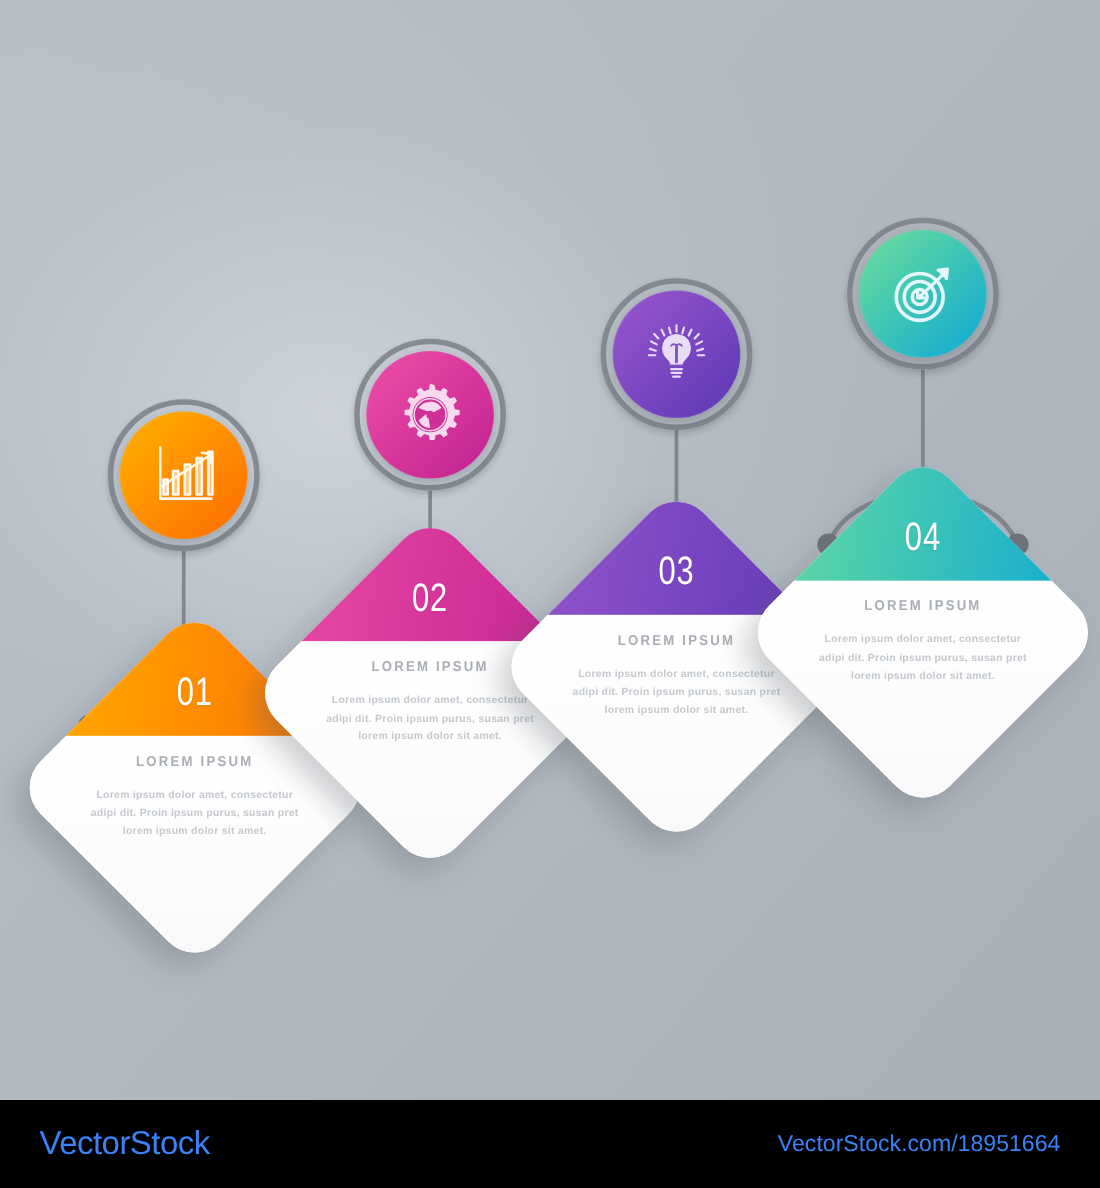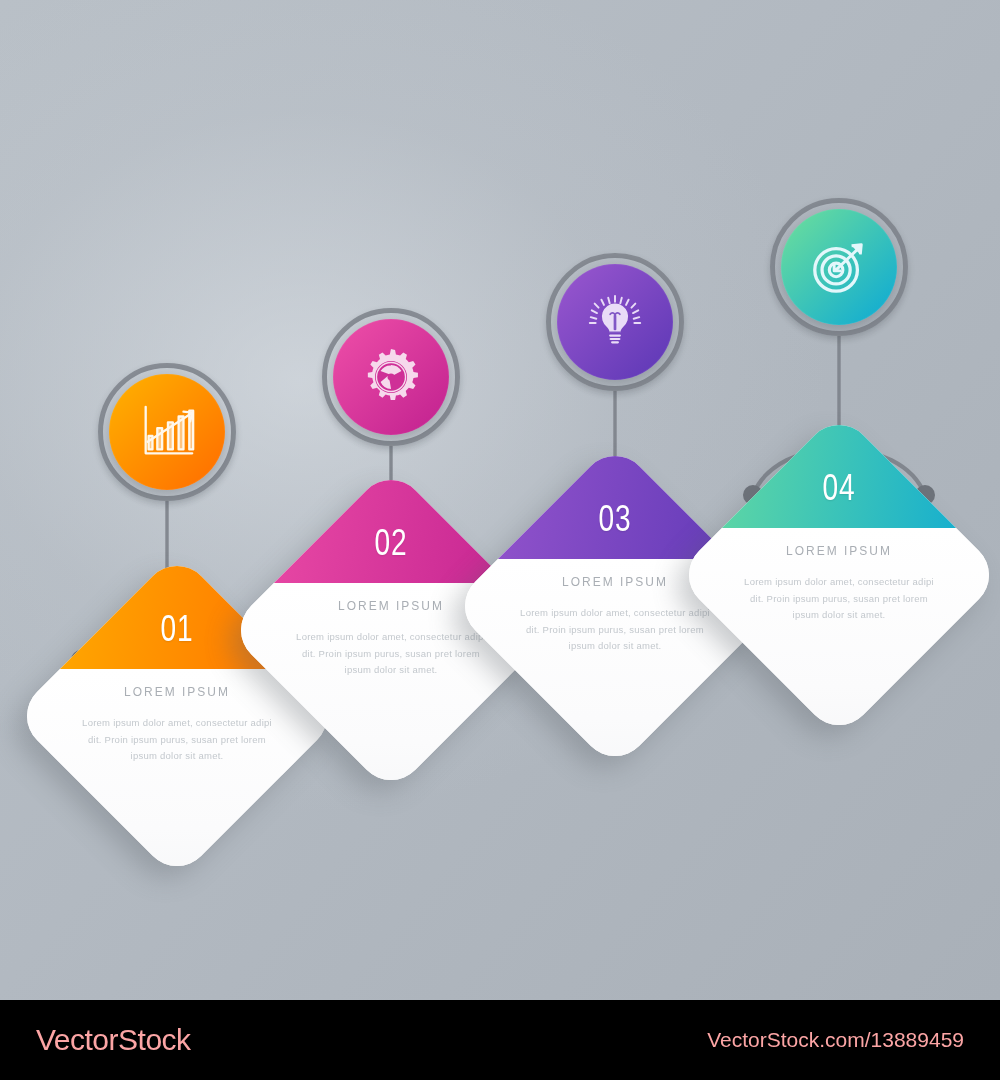--- a/index.html
+++ b/index.html
@@ -11,21 +11,21 @@
   }
   #stage{
     position:absolute; left:0; top:0; width:1000px; height:1000px;
     background:
       radial-gradient(ellipse 680px 560px at 30% 38%, rgba(226,231,236,0.55) 0%, rgba(200,206,213,0.18) 48%, rgba(170,177,186,0.0) 78%),
       linear-gradient(130deg,#b9c0c7 0%, #b2b9c1 45%, #a9b0b8 100%);
     overflow:hidden;
   }
   #footer{
     position:absolute; left:0; top:1000px; width:1000px; height:80px;
-    background:#000; color:#fca5a5;
+    background:#000; color:#3b82f6;
     display:flex; align-items:center; justify-content:space-between;
     padding:0 36px;
   }
   #footer .brand{ font-size:30px; letter-spacing:-0.5px; }
   #footer .url{ font-size:21px; }
 
   .svg-layer{ position:absolute; left:0; top:0; width:1000px; height:1000px; }
 
   
   .node{ position:absolute; width:138px; height:138px; }
@@ -72,21 +72,21 @@
   }
   .card .num{
     position:absolute; left:0; top:8px; width:232px;
     text-align:center; color:#fff;
     font-size:36px; font-weight:400; letter-spacing:1px;
     font-family:"Liberation Sans Narrow","Liberation Sans",sans-serif;
     transform:scaleX(.78); transform-origin:116px 0;
     text-shadow:0 1px 2px rgba(0,0,0,.10);
   }
   .card .body{
-    position:absolute; left:18px; top:84px; width:196px; text-align:center;
+    position:absolute; left:18px; top:84px; width:196px; text-align:center;font-weight:bold;
   }
   .card .head{
     font-size:13px; color:#a9aeb4; letter-spacing:2.2px;
     font-family:"Liberation Sans Narrow","Liberation Sans",sans-serif;
     transform:scaleX(.92);
   }
   .card .para{
     margin-top:16px; font-size:9.5px; line-height:1.75;
     color:#c3c8cd; letter-spacing:.25px;
     font-family:"Liberation Sans Narrow","Liberation Sans",sans-serif;
@@ -249,14 +249,14 @@
      <div class="body">
        <div class="head">LOREM IPSUM</div>
        <div class="para">Lorem ipsum dolor amet, consectetur adipi dit. Proin ipsum purus, susan pret lorem ipsum dolor sit amet.</div>
      </div>
       </div>
     </div>
 </div>
 
 <div id="footer">
   <span class="brand">VectorStock</span>
-  <span class="url">VectorStock.com/13889459</span>
+  <span class="url">VectorStock.com/18951664</span>
 </div>
 
 </body></html>

